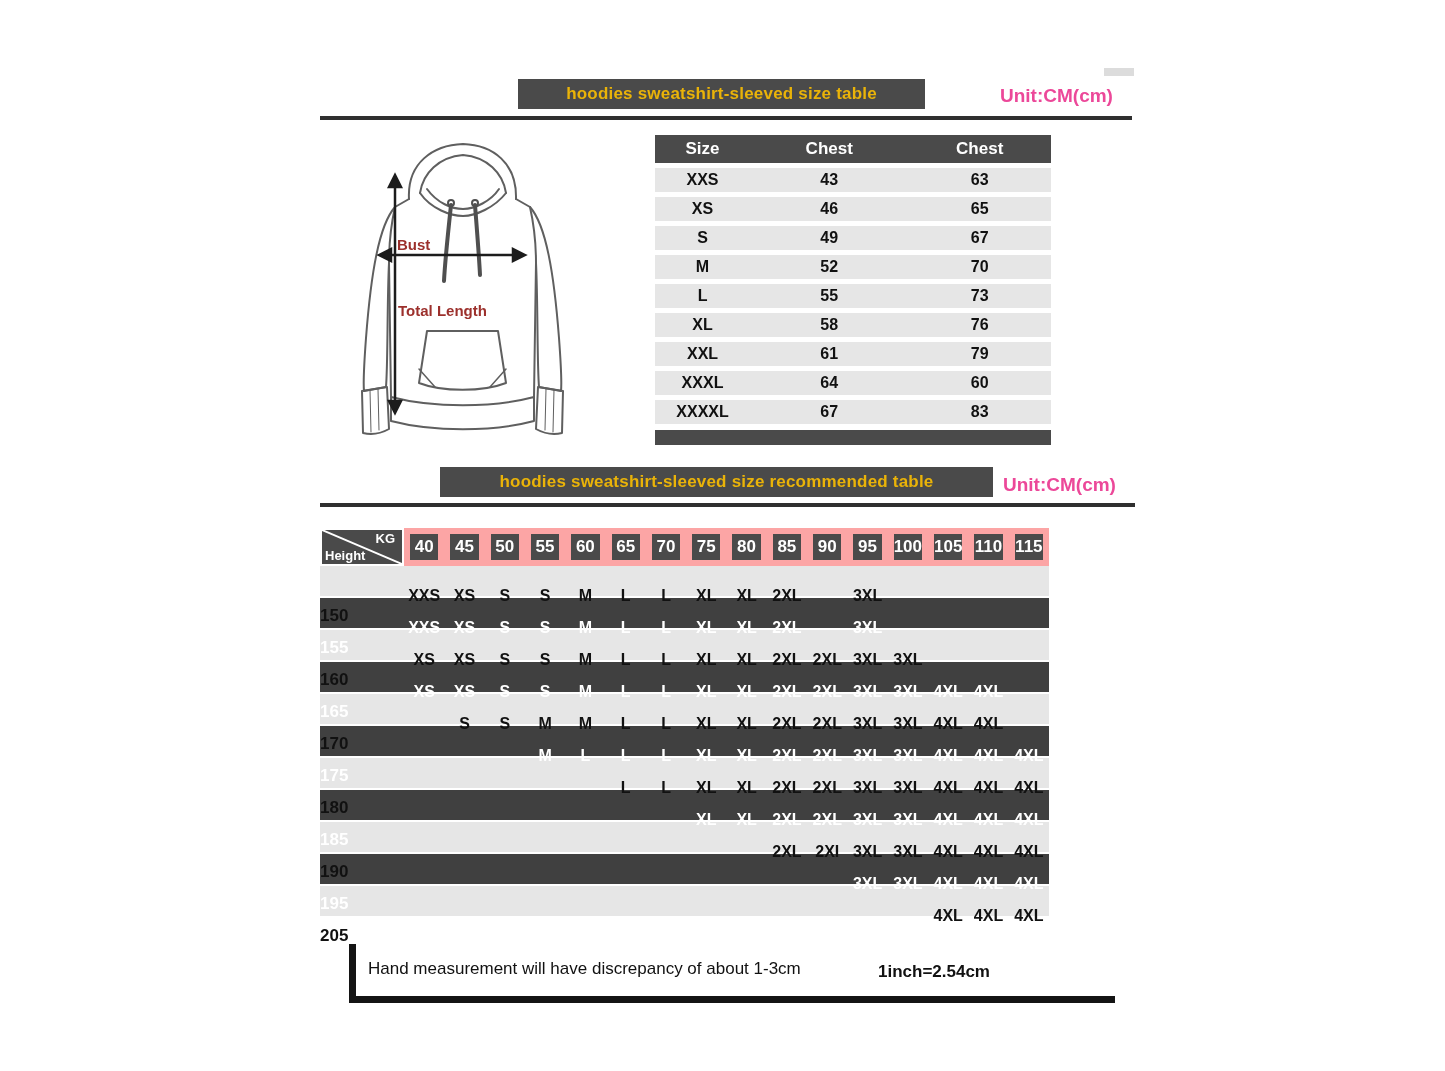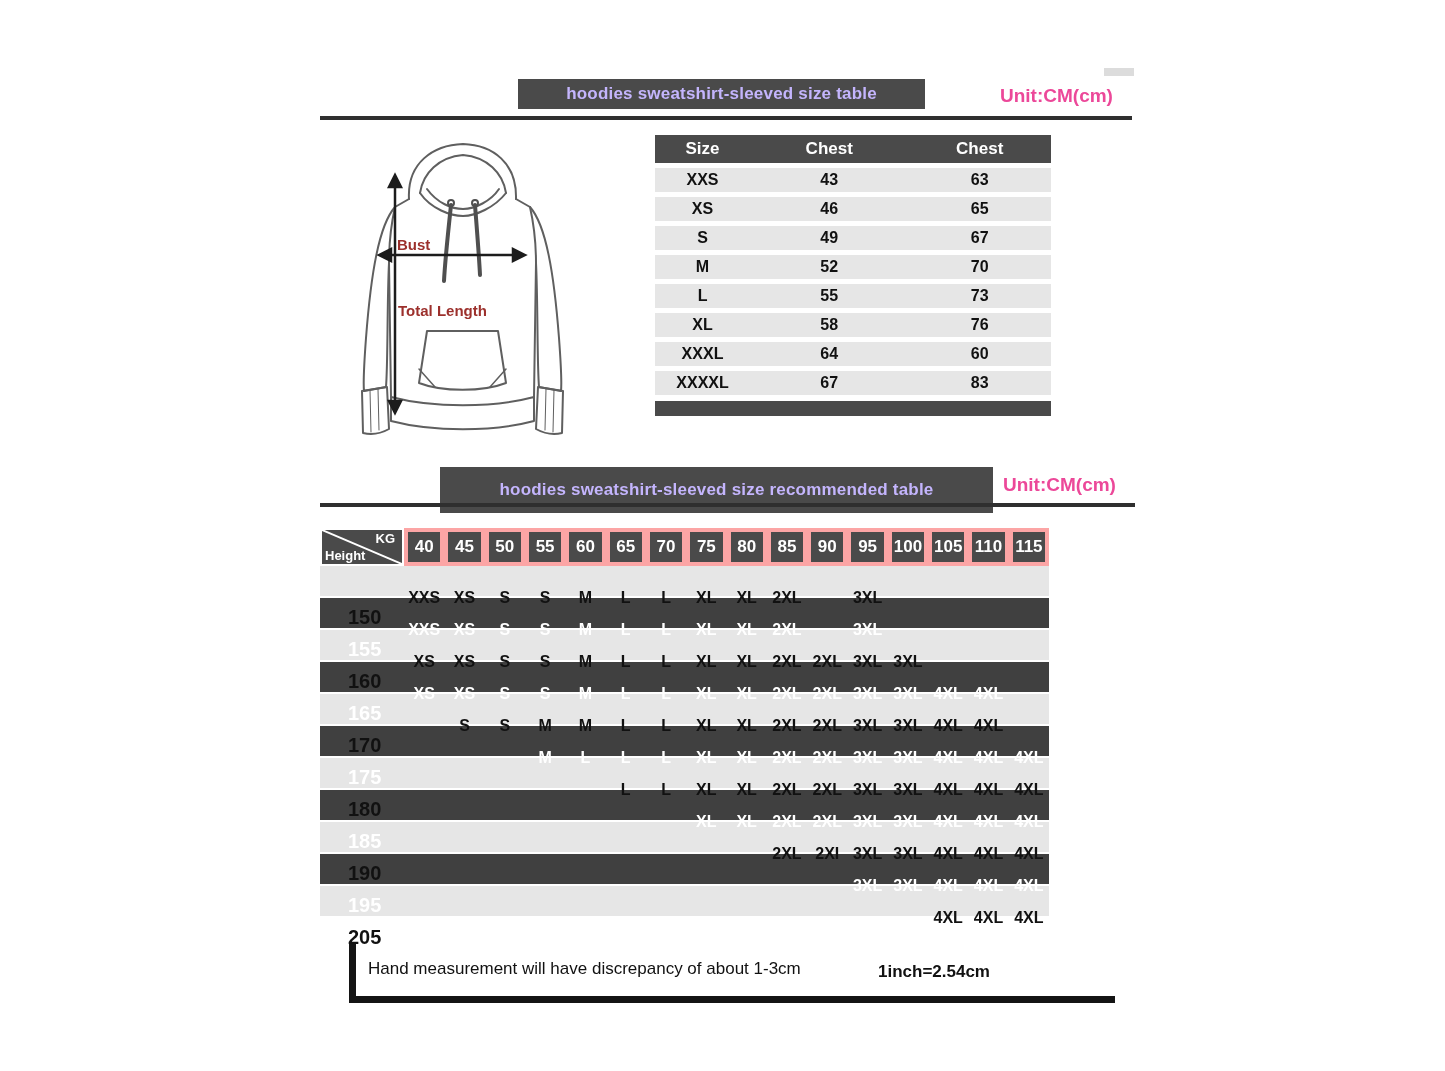--- a/index.html
+++ b/index.html
@@ -2,25 +2,25 @@
 <html><head>
 <meta charset="utf-8">
 <style>
   html,body{margin:0;padding:0;background:#fff;}
   .stage{
     position:relative;width:1445px;height:1071px;background:#fff;overflow:hidden;
     font-family:"Liberation Sans",sans-serif;color:#111;
   }
   .abs{position:absolute;}
   .titlebar{
-    background:#4a4a4a;color:#c4b5fd;font-weight:bold;font-size:17px;
+    background:#4a4a4a;color:#eab308;font-weight:bold;font-size:17px;
     display:flex;align-items:center;justify-content:center;letter-spacing:.2px;
   }
   .bar1{left:518px;top:79px;width:407px;height:30px;}
-  .bar2{left:440px;top:467px;width:553px;height:46px;}
+  .bar2{left:440px;top:467px;width:553px;height:30px;}
   .unit{font-size:19px;font-weight:bold;color:#ec4899;}
   .unit1{left:1000px;top:85px;}
   .unit2{left:1003px;top:474px;}
   .rule{background:#2f2f2f;}
   .rule1{left:320px;top:116px;width:812px;height:4px;}
   .rule2{left:320px;top:503px;width:815px;height:4px;}
   .artifact{left:1104px;top:68px;width:30px;height:8px;background:#dcdcdc;}
 
   
   .hoodie{left:323px;top:133px;width:284px;height:324px;}
@@ -32,32 +32,32 @@
   .st-c{display:block;text-align:center;}
   .st-c0{width:24%;}
   .st-c1{width:40%;}
   .st-c2{width:36%;}
   .st-bottom{height:15px;margin-top:6px;background:#4a4a4a;}
 
   
   .matrix{left:320px;top:528px;width:729px;}
   .m-header{display:grid;grid-template-columns:84px repeat(16,1fr);height:38px;}
   .m-hcell{
-    background:#4a4a4a;border:4px solid #fca5a5;color:#fff;
+    background:#4a4a4a;border:6px solid #fca5a5;color:#fff;
     display:flex;align-items:center;justify-content:center;
     font-weight:bold;font-size:17px;
   }
   .m-corner{position:relative;background:#4a4a4a;border:2px solid #fff;}
   .m-corner svg{position:absolute;left:0;top:0;width:100%;height:100%;}
   .m-corner .kg{position:absolute;top:1px;right:7px;color:#fff;font-weight:bold;font-size:13px;}
   .m-corner .hg{position:absolute;bottom:1px;left:3px;color:#fff;font-weight:bold;font-size:13px;}
   .m-row{display:grid;grid-template-columns:84px repeat(16,1fr);height:30px;margin-bottom:2px;align-items:center;}
   .m-row.light{background:#e6e6e6;color:#111;}
   .m-row.dark{background:#404040;color:#fff;}
-  .m-height{font-weight:bold;font-size:20px;padding-left:28px;margin-top:40px;}
+  .m-height{font-weight:bold;font-size:17px;padding-left:0;margin-top:40px;}
   .m-cell{text-align:center;font-weight:bold;font-size:16px;white-space:nowrap;}
 
   
   .f-vbar{left:349px;top:944px;width:7px;height:57px;background:#141414;}
   .f-hbar{left:349px;top:996px;width:766px;height:7px;background:#141414;}
   .f-note{left:368px;top:959px;font-size:17px;font-weight:normal;color:#111;}
   .f-conv{left:878px;top:962px;font-size:17px;font-weight:bold;color:#111;}
 </style>
 </head>
 <body>
@@ -141,20 +141,25 @@
         </div>
         <div class="st-row">
           <span class="st-c st-c0">L</span>
           <span class="st-c st-c1">55</span>
           <span class="st-c st-c2">73</span>
         </div>
         <div class="st-row">
           <span class="st-c st-c0">XL</span>
           <span class="st-c st-c1">58</span>
           <span class="st-c st-c2">76</span>
+        </div>
+        <div class="st-row">
+          <span class="st-c st-c0">XXL</span>
+          <span class="st-c st-c1">61</span>
+          <span class="st-c st-c2">79</span>
         </div>
         <div class="st-row">
           <span class="st-c st-c0">XXXL</span>
           <span class="st-c st-c1">64</span>
           <span class="st-c st-c2">60</span>
         </div>
         <div class="st-row">
           <span class="st-c st-c0">XXXXL</span>
           <span class="st-c st-c1">67</span>
           <span class="st-c st-c2">83</span>

